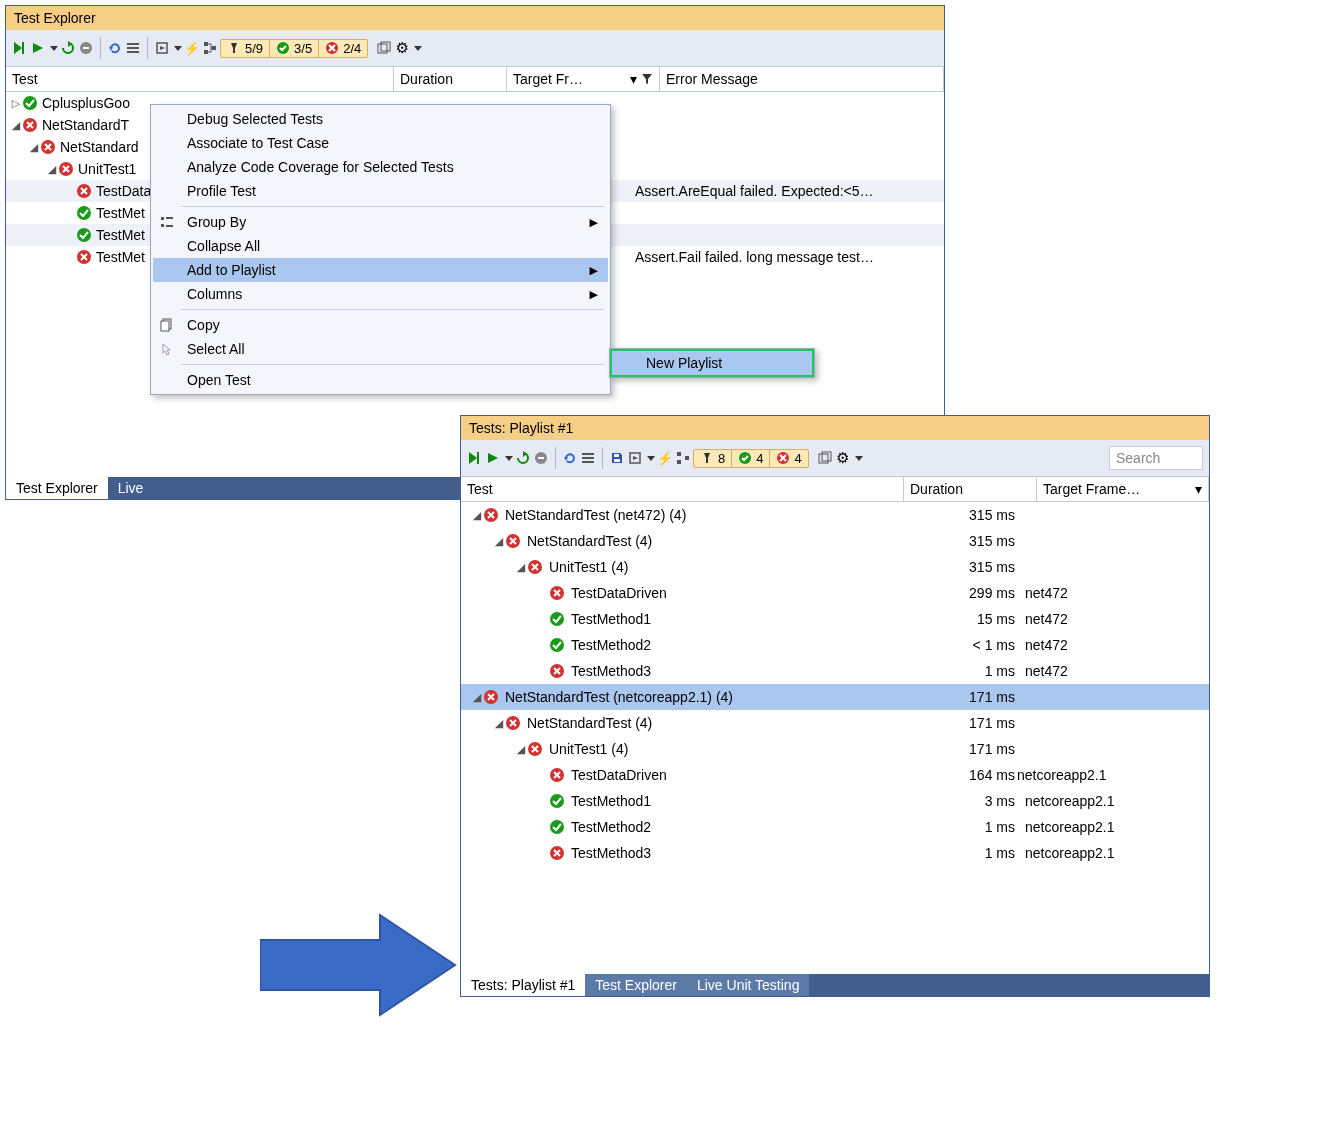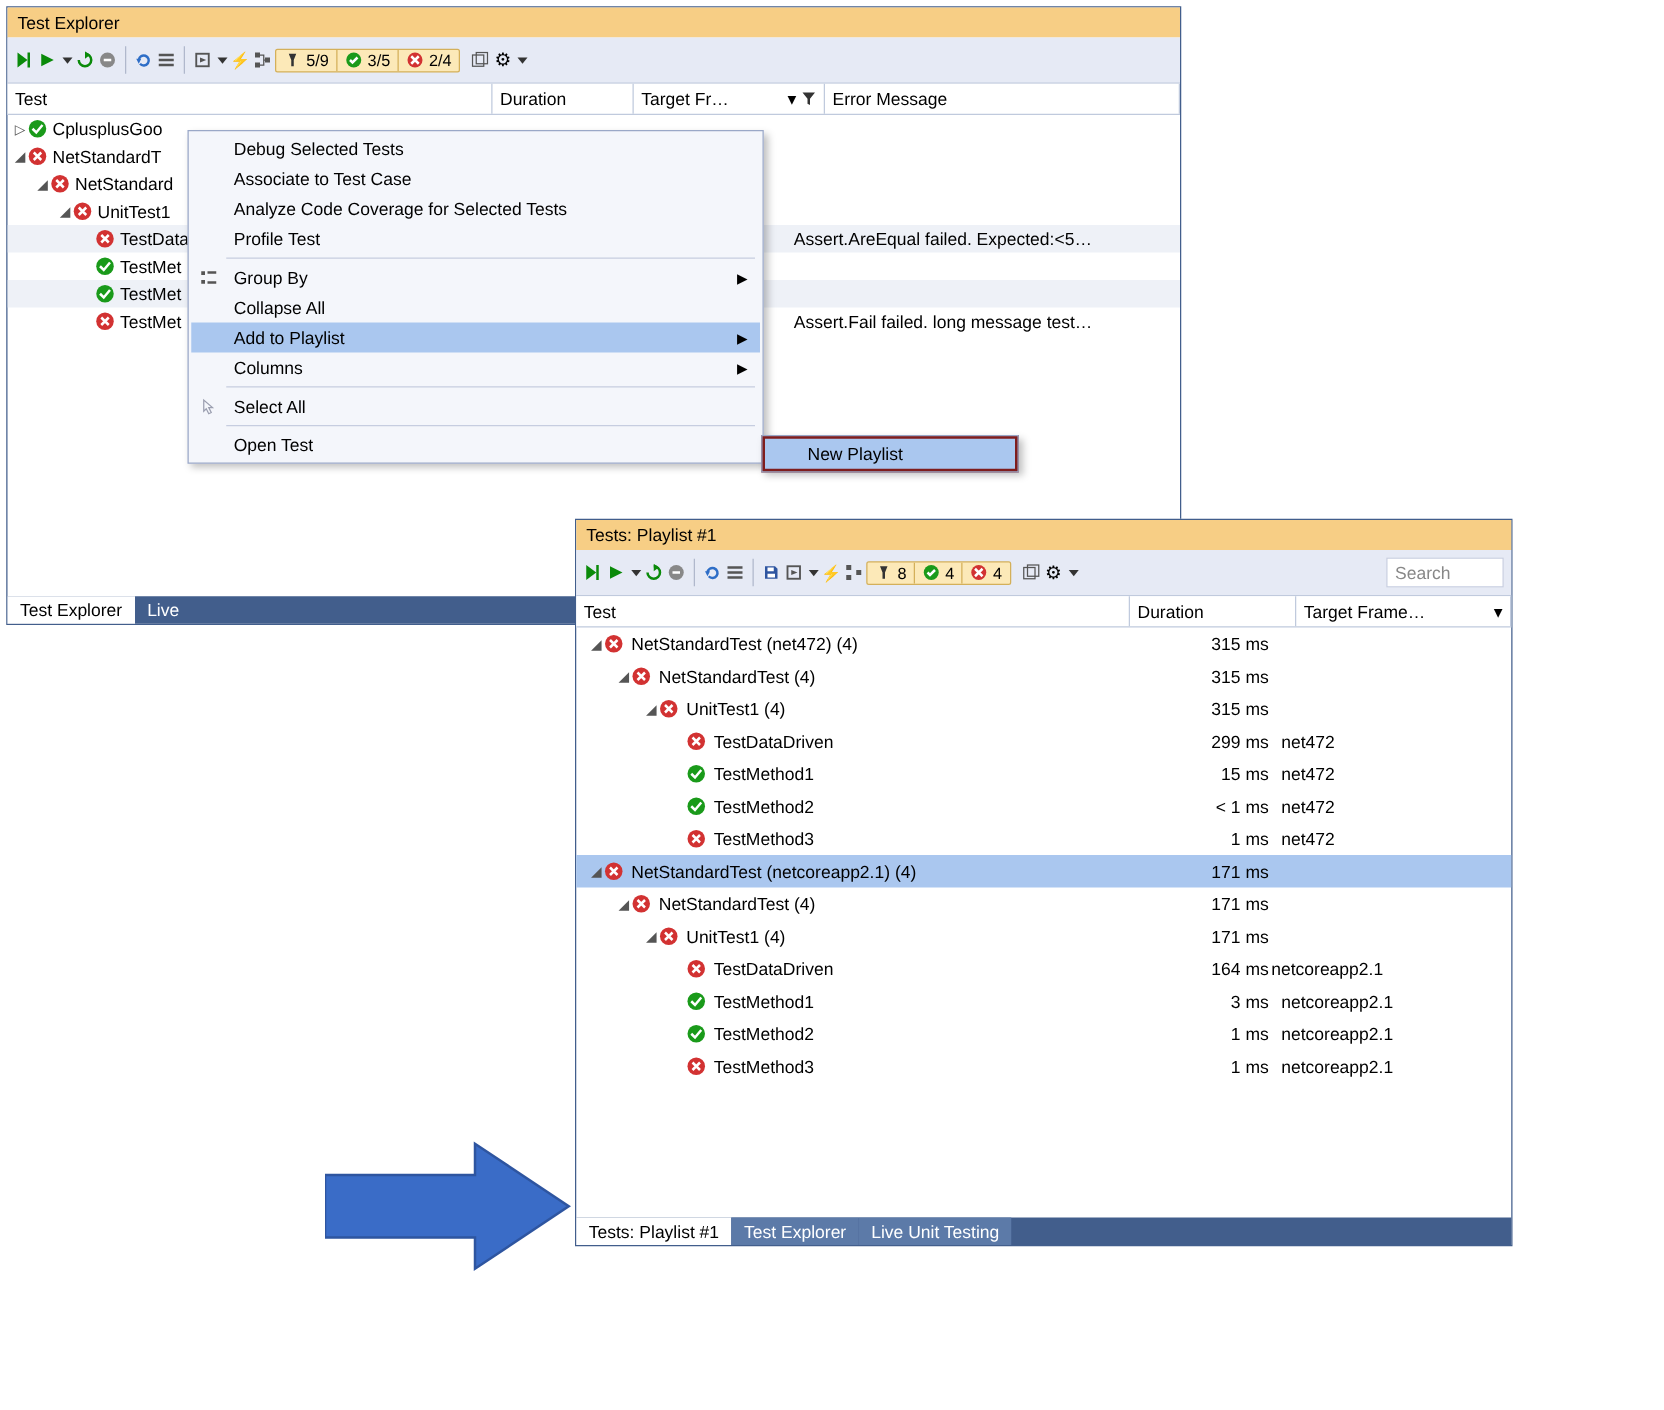--- a/index.html
+++ b/index.html
@@ -93,21 +93,21 @@
     gap:10px;
   }
   .ctx-row.enabled{color:#000;}
   .ctx-row.disabled{color:#000000;}
   .ctx-row.hover{background:#aac7ef;}
   .ctx-icon{width:20px;display:flex;justify-content:center;}
   .ctx-sep{height:1px;background:#c6cde0;margin:3px 4px 3px 28px;}
   .ctx-arrow{margin-left:auto;font-size:11px;}
   .submenu{
     position:absolute;
-    background:#7f1d1d;
+    background:#22c55e;
     border:1px solid #9aa8c7;
     box-shadow:3px 3px 6px rgba(0,0,0,.25);
     padding:2px;
     font-size:14px;
     text-align:center;
   }
   .searchbox{
     margin-left:auto;
     background:#fff;
     border:1px solid #c6cde0;
@@ -395,20 +395,29 @@
       <span class="ctx-icon"></span>
       <span>Add to Playlist</span>
       <span class="ctx-arrow">▶</span>
     </div>
     <div class="ctx-row enabled">
       <span class="ctx-icon"></span>
       <span>Columns</span>
       <span class="ctx-arrow">▶</span>
     </div>
     <div class="ctx-sep"></div>
+    <div class="ctx-row enabled">
+      <span class="ctx-icon">
+        <svg width="14" height="14">
+          <rect x="3" y="1" width="8" height="10" fill="none" stroke="#555"></rect>
+          <rect x="1" y="3" width="8" height="10" fill="#fff" stroke="#555"></rect>
+        </svg>
+      </span>
+      <span>Copy</span>
+    </div>
     <div class="ctx-row disabled">
       <span class="ctx-icon">
         <svg width="14" height="14">
           <path d="M3 2 l0 9 l2 -2 l2 4 l2 -1 l-2 -4 l3 0 z" fill="none" stroke="#9b9fb0"></path>
         </svg>
       </span>
       <span>Select All</span>
     </div>
     <div class="ctx-sep"></div>
     <div class="ctx-row enabled">

